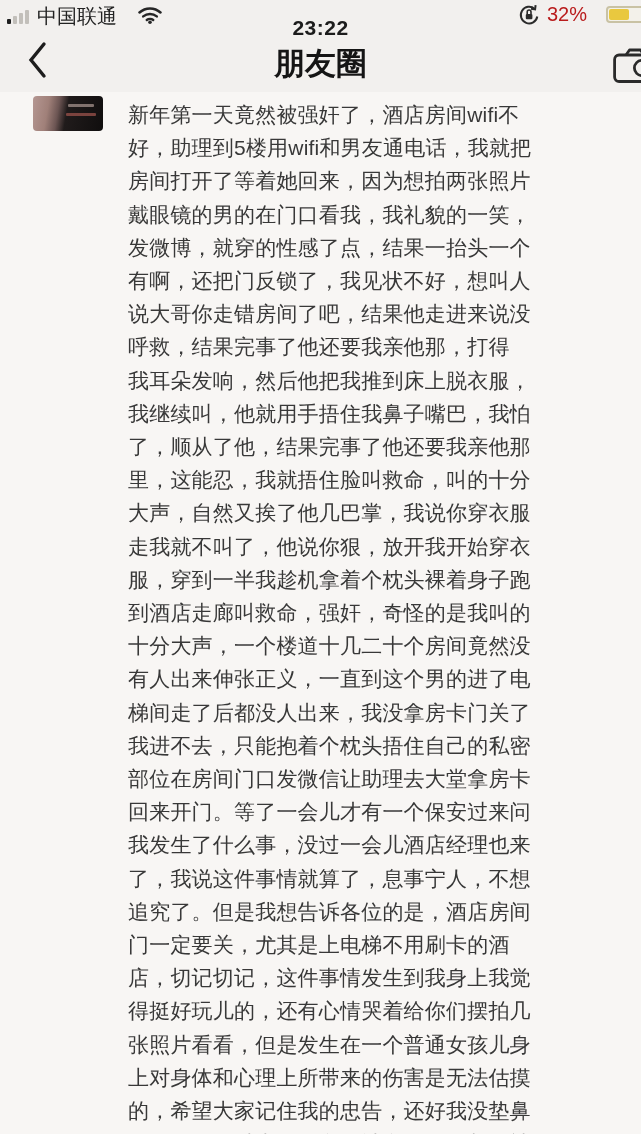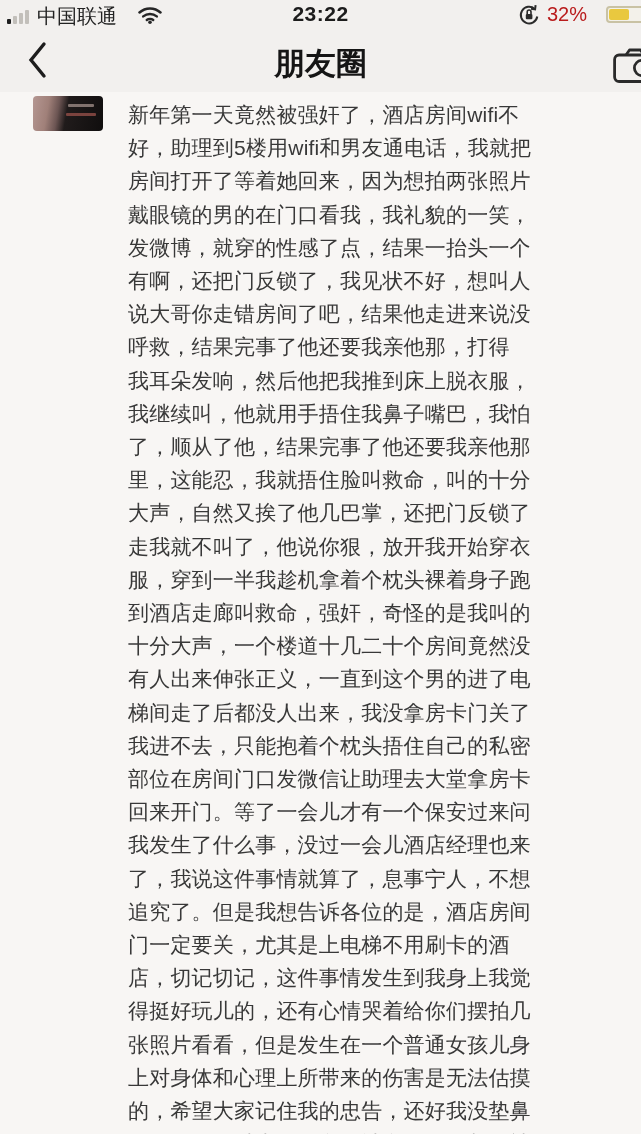--- a/index.html
+++ b/index.html
@@ -13,21 +13,21 @@
   .chrome{position:absolute;top:0;left:0;width:641px;height:92px;background:#f2f0ee;border-bottom:6px solid #8b5cf6;padding-left:12px;}
   .status-bar{position:absolute;top:0;left:0;width:641px;height:30px;}
   .signal{position:absolute;left:7px;top:9px;display:flex;align-items:flex-end;gap:2px;height:15px;}
   .signal .bar{width:4px;border-radius:1px;background:#c2bfba;}
   .signal .bar:nth-child(1){height:5px;background:#1f1f1f;}
   .signal .bar:nth-child(2){height:8px;}
   .signal .bar:nth-child(3){height:11px;}
   .signal .bar:nth-child(4){height:14px;}
   .carrier{position:absolute;left:37px;top:3px;font-size:20px;color:#222;}
   .wifi{position:absolute;left:138px;top:6px;}
-  .time{position:absolute;left:0;top:2px;width:641px;text-align:center;font-size:21px;font-weight:700;color:#1c1c1c;letter-spacing:0.5px;}
+  .time{position:absolute;left:0;top:16px;width:641px;text-align:center;font-size:21px;font-weight:700;color:#1c1c1c;letter-spacing:0.5px;}
   .rot-lock{position:absolute;left:517px;top:3px;}
   .percent{position:absolute;left:547px;top:3px;font-size:20px;color:#b91c1c;}
   .battery{position:absolute;left:606px;top:6px;width:40px;height:17px;border:2px solid #c9c2a4;border-radius:4px;background:#f3f1ea;box-sizing:border-box;}
   .battery .fill{position:absolute;left:1px;top:1px;bottom:1px;width:55%;border-radius:2px;}
   
   .nav-bar{position:absolute;top:30px;left:0;width:555px;height:62px;}
   .back{position:absolute;left:24px;top:10px;width:26px;height:40px;cursor:pointer;}
   .nav-title{position:absolute;left:0;top:13px;width:641px;text-align:center;font-size:31px;font-weight:600;color:#151515;}
   .camera{position:absolute;left:613px;top:18px;}
   
@@ -106,21 +106,21 @@
         <div class="line">房间打开了等着她回来，因为想拍两张照片</div>
         <div class="line">戴眼镜的男的在门口看我，我礼貌的一笑，</div>
         <div class="line">发微博，就穿的性感了点，结果一抬头一个</div>
         <div class="line">有啊，还把门反锁了，我见状不好，想叫人</div>
         <div class="line">说大哥你走错房间了吧，结果他走进来说没</div>
         <div class="line">呼救，结果完事了他还要我亲他那，打得</div>
         <div class="line">我耳朵发响，然后他把我推到床上脱衣服，</div>
         <div class="line">我继续叫，他就用手捂住我鼻子嘴巴，我怕</div>
         <div class="line">了，顺从了他，结果完事了他还要我亲他那</div>
         <div class="line">里，这能忍，我就捂住脸叫救命，叫的十分</div>
-        <div class="line">大声，自然又挨了他几巴掌，还把门反锁了</div>
+        <div class="line">大声，自然又挨了他几巴掌，我说你穿衣服</div>
         <div class="line">走我就不叫了，他说你狠，放开我开始穿衣</div>
         <div class="line">服，穿到一半我趁机拿着个枕头裸着身子跑</div>
         <div class="line">到酒店走廊叫救命，强奸，奇怪的是我叫的</div>
         <div class="line">十分大声，一个楼道十几二十个房间竟然没</div>
         <div class="line">有人出来伸张正义，一直到这个男的进了电</div>
         <div class="line">梯间走了后都没人出来，我没拿房卡门关了</div>
         <div class="line">我进不去，只能抱着个枕头捂住自己的私密</div>
         <div class="line">部位在房间门口发微信让助理去大堂拿房卡</div>
         <div class="line">回来开门。等了一会儿才有一个保安过来问</div>
         <div class="line">我发生了什么事，没过一会儿酒店经理也来</div>

